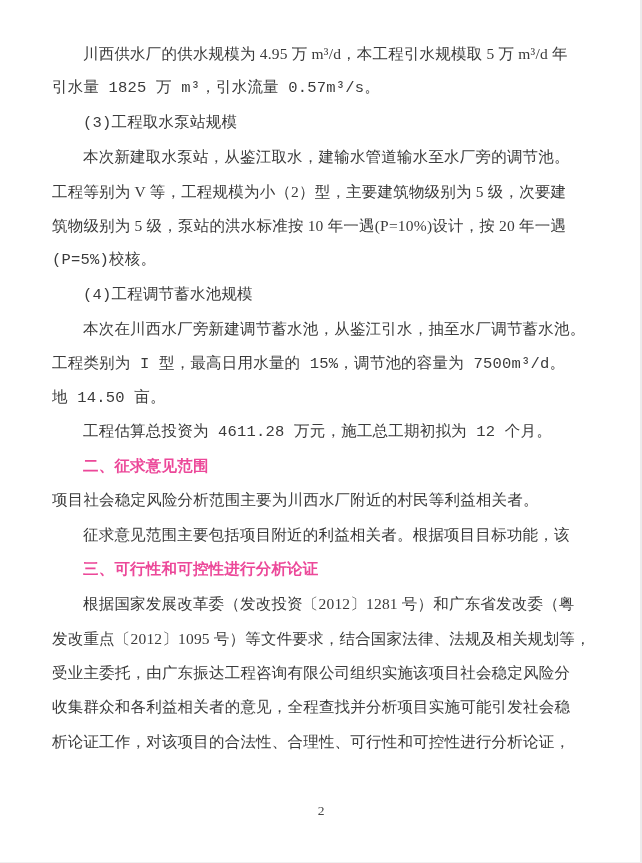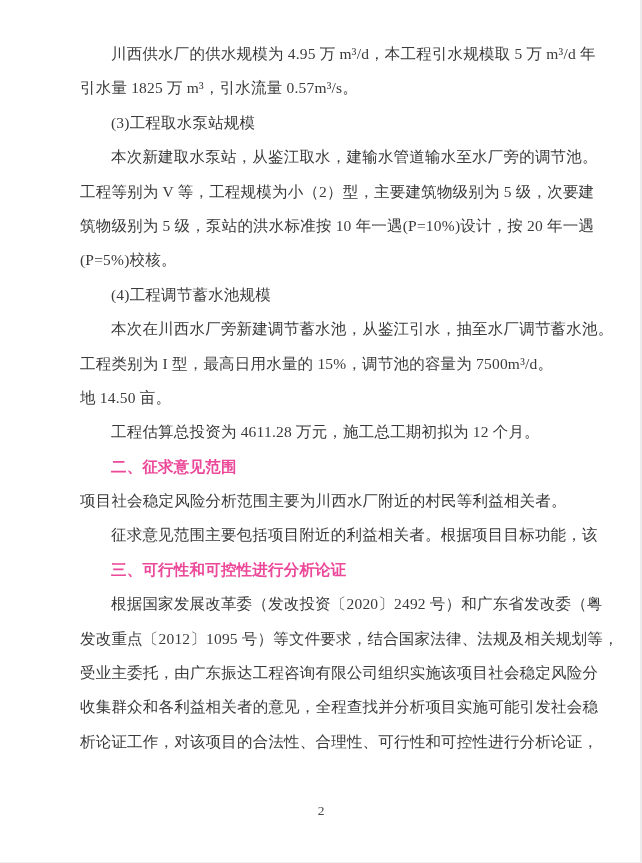--- a/index.html
+++ b/index.html
@@ -13,37 +13,38 @@
     height: 863px;
     background: #ffffff;
     box-sizing: border-box;
     border-right: 2px solid #ececec;
     border-bottom: 1px solid #f0f0f0;
     overflow: hidden;
     font-family: "Liberation Serif", "DejaVu Serif", serif;
   }
   .content {
     position: absolute;
-    left: 80px;
+    left: 52px;
     top: 37px;
     width: 508px;
   }
   .line {
     height: 34.4px;
     line-height: 34.4px;
     font-size: 15.5px;
     color: #3a3a3a;
     text-align: justify;
     text-align-last: justify;
     white-space: nowrap;
     letter-spacing: 0.2px;
   }
   .line.end {
     text-align: left;
     text-align-last: left;
+    font-family: Liberation Mono, monospace;
   }
   .line.indent {
     text-indent: 31px;
   }
   .line.bold {
     font-weight: bold;
     color: #ec4899;
   }
   .page-number {
     position: absolute;
@@ -70,20 +71,20 @@
       <div class="line end">(P=5%)校核。</div>
       <div class="line indent end">(4)工程调节蓄水池规模</div>
       <div class="line indent">本次在川西水厂旁新建调节蓄水池，从鉴江引水，抽至水厂调节蓄水池。</div>
       <div class="line end">工程类别为 I 型，最高日用水量的 15%，调节池的容量为 7500m³/d。</div>
       <div class="line end">地 14.50 亩。</div>
       <div class="line indent end">工程估算总投资为 4611.28 万元，施工总工期初拟为 12 个月。</div>
       <div class="line indent bold end">二、征求意见范围</div>
       <div class="line end">项目社会稳定风险分析范围主要为川西水厂附近的村民等利益相关者。</div>
       <div class="line indent">征求意见范围主要包括项目附近的利益相关者。根据项目目标功能，该</div>
       <div class="line indent bold end">三、可行性和可控性进行分析论证</div>
-      <div class="line indent">根据国家发展改革委（发改投资〔2020〕2492 号）和广东省发改委（粤</div>
+      <div class="line indent">根据国家发展改革委（发改投资〔2012〕1281 号）和广东省发改委（粤</div>
       <div class="line">发改重点〔2012〕1095 号）等文件要求，结合国家法律、法规及相关规划等，</div>
       <div class="line">受业主委托，由广东振达工程咨询有限公司组织实施该项目社会稳定风险分</div>
       <div class="line">收集群众和各利益相关者的意见，全程查找并分析项目实施可能引发社会稳</div>
       <div class="line">析论证工作，对该项目的合法性、合理性、可行性和可控性进行分析论证，</div>
     </div>
   <div class="page-number">2</div>
 </div>
 
 </body></html>

